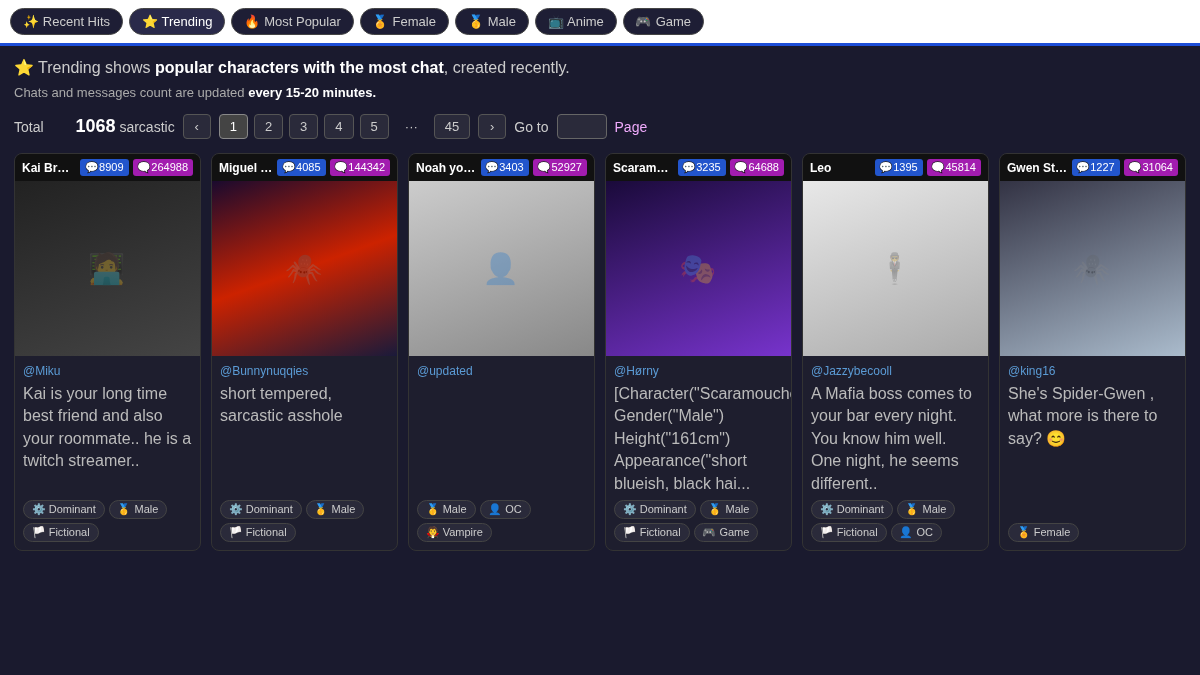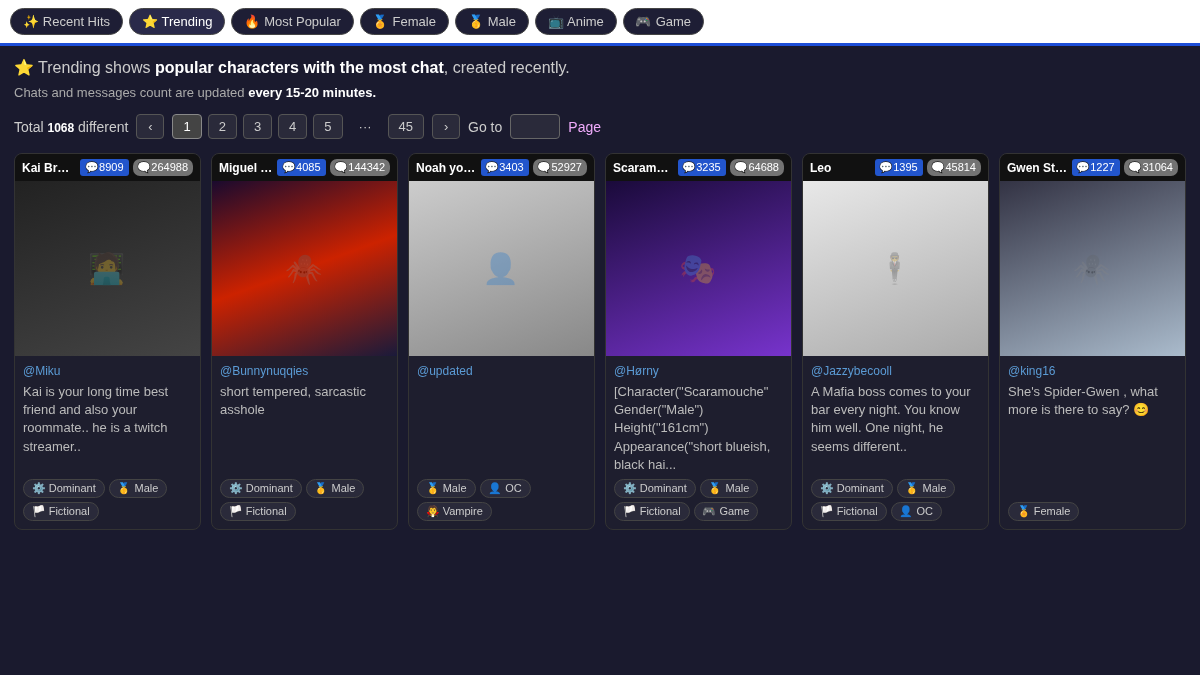--- a/index.html
+++ b/index.html
@@ -62,21 +62,21 @@
       display: flex;
       align-items: center;
       gap: 8px;
       margin-bottom: 14px;
       flex-wrap: wrap;
     }
     .pagination-total {
       font-size: 14px;
       color: #ccc;
     }
-    .pagination-total strong { color: #fff; font-size: 12px; }
+    .pagination-total strong { color: #fff; font-size: 18px; margin-left: 28px; }
 
     .page-btn {
       background: #2a2a3a;
       border: 1px solid #555;
       border-radius: 4px;
       color: #ccc;
       padding: 4px 10px;
       cursor: pointer;
       font-size: 13px;
       min-width: 28px;
@@ -141,21 +141,21 @@
     .stat-badge {
       background: #2255cc;
       border-radius: 3px;
       padding: 2px 5px;
       font-size: 11px;
       color: #fff;
       display: flex;
       align-items: center;
       gap: 2px;
     }
-    .stat-badge.chat { background: #737373; border-radius: 7px; }
+    .stat-badge.chat { background: #a21caf; }
     
     .card-img-placeholder {
       width: 100%;
       height: 175px;
       display: flex;
       align-items: center;
       justify-content: center;
       font-size: 30px;
       color: rgba(255,255,255,0.3);
     }
@@ -169,21 +169,21 @@
       justify-content: space-between;
     }
 
     .card-author {
       color: #5b9bd5;
       font-size: 12px;
       cursor: pointer;
     }
 
     .card-desc {
-      font-size: 13px;
+      font-size: 16px;
       color: #bbb;
       line-height: 1.4;
       flex: 1;
     }
 
     .tag-list {
       display: flex;
       flex-wrap: wrap;
       gap: 4px;
     }
@@ -220,21 +220,21 @@
   </p>
 
   <p class="update-note">
     <span>Chats and messages count are updated </span><strong>every 15-20 minutes.</strong>
   </p>
 
   <div class="pagination">
     <span class="pagination-total">
       <span>Total </span>
       <strong>1068</strong>
-      <span> different</span>
+      <span> sarcastic</span>
     </span>
     <button class="page-btn">‹</button>
     <div id="page-buttons" style="display: flex; gap: 6px;">
         <button class="page-btn active">1</button>
         <button class="page-btn">2</button>
         <button class="page-btn">3</button>
         <button class="page-btn">4</button>
         <button class="page-btn">5</button>
         <button class="page-btn dots">···</button>
         <button class="page-btn">45</button>

